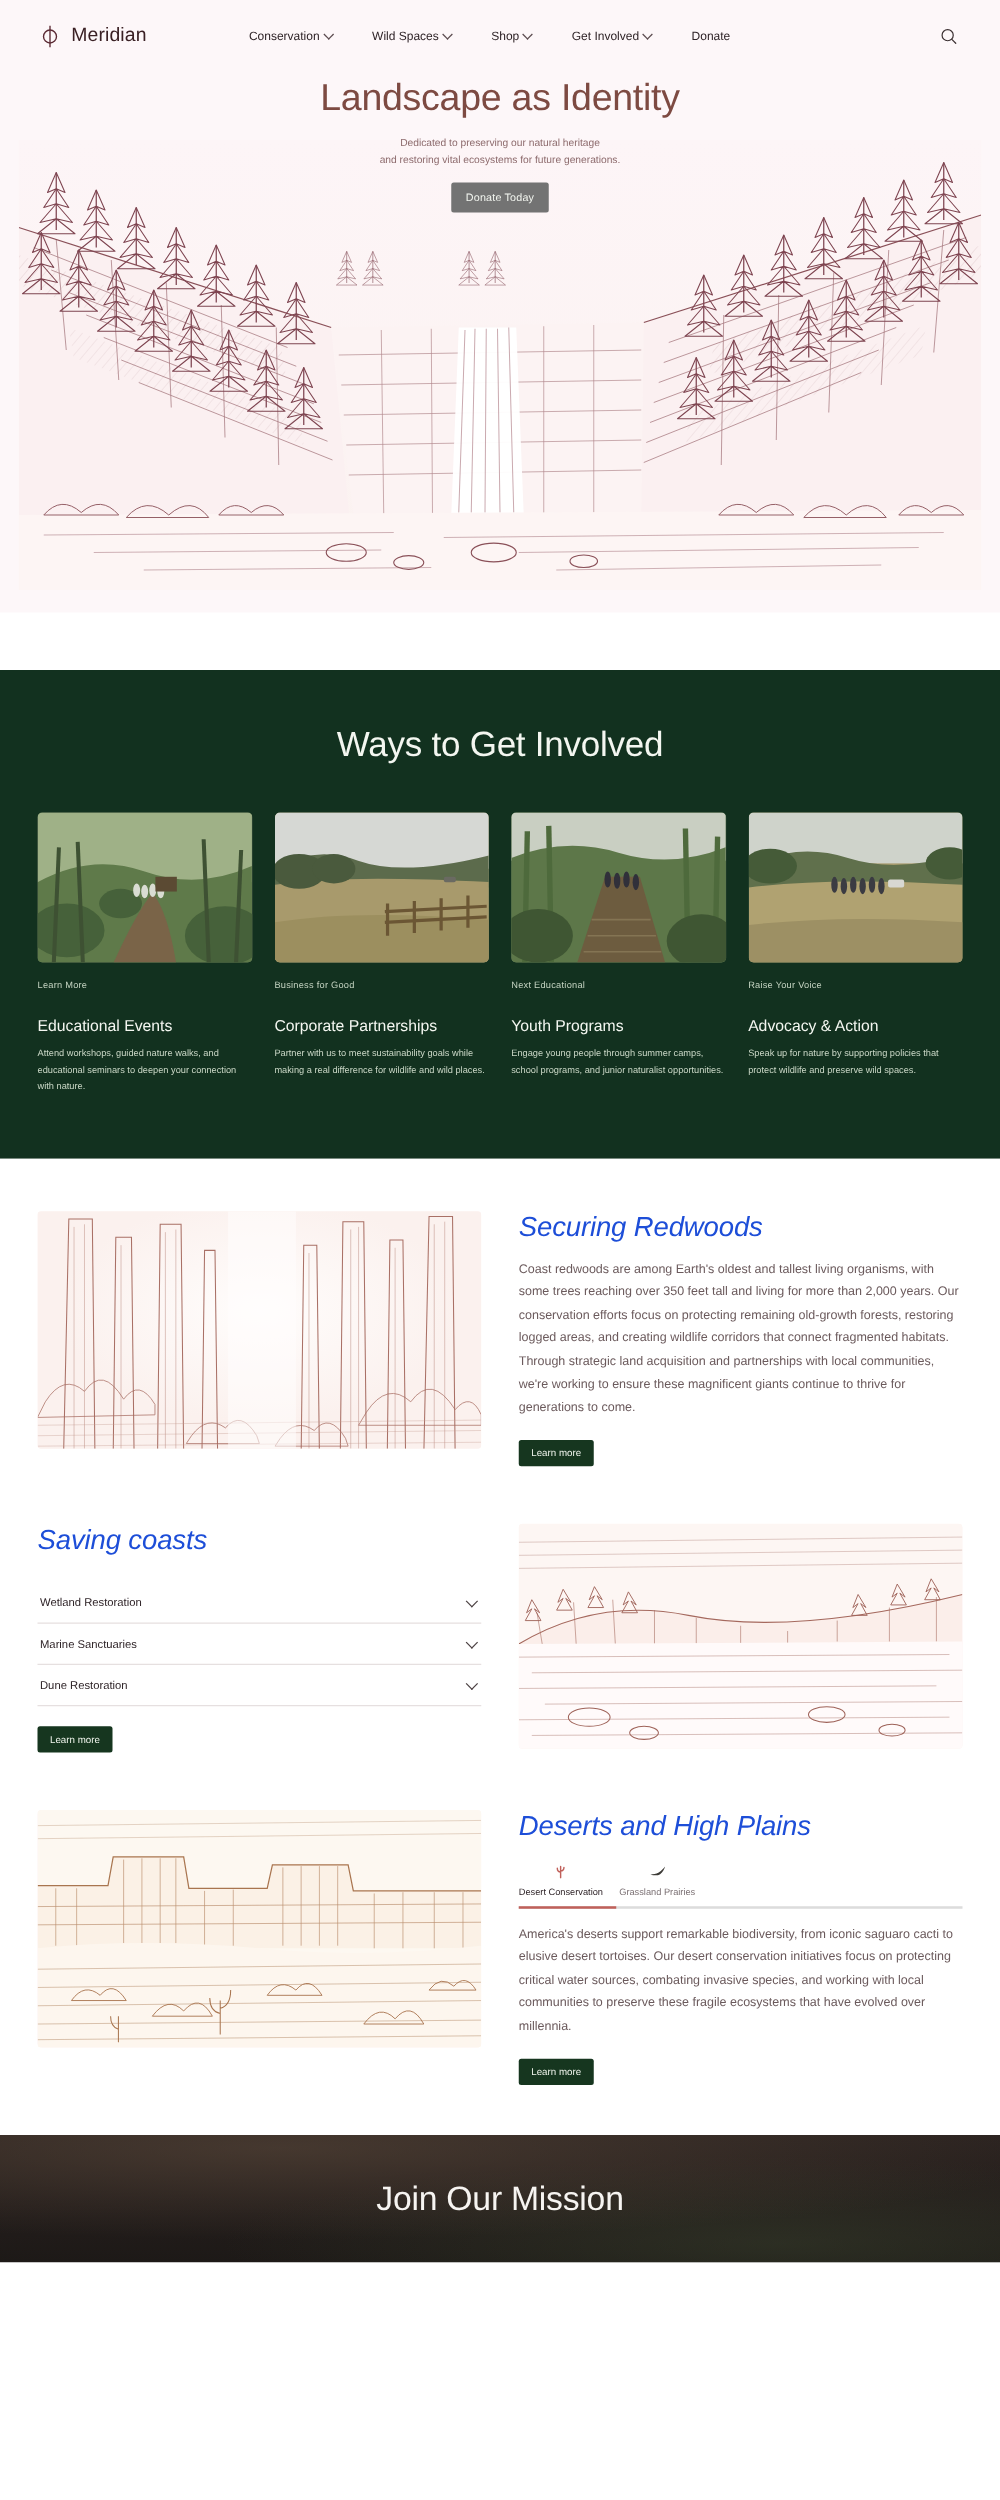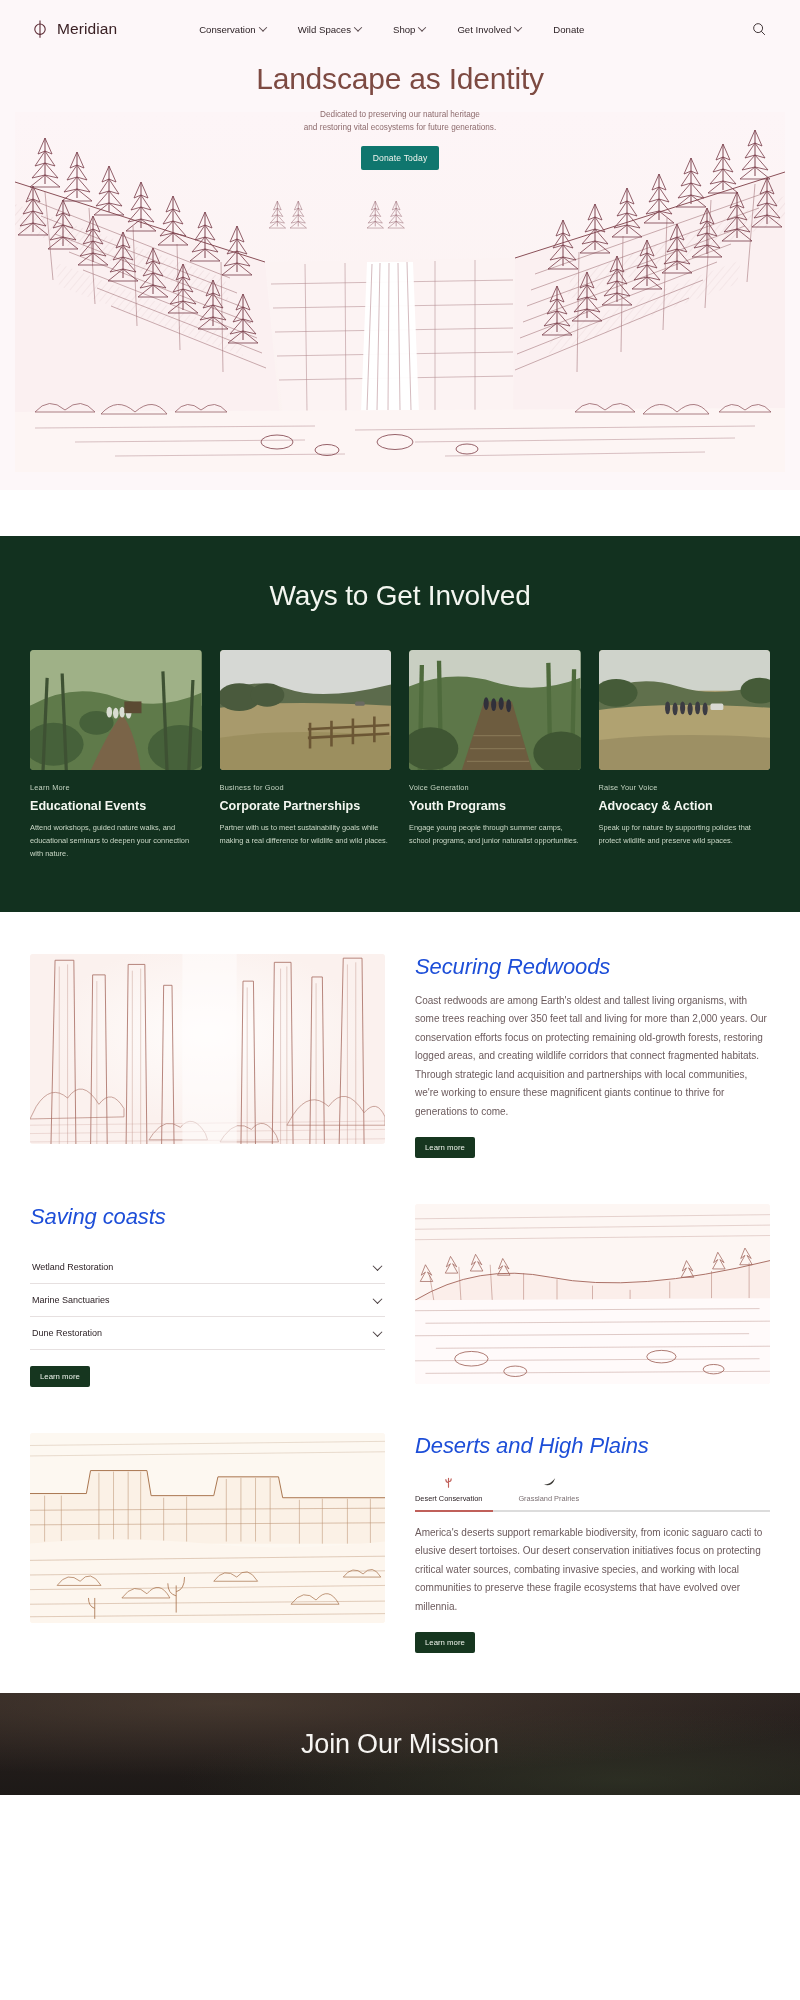--- a/index.html
+++ b/index.html
@@ -76,21 +76,21 @@
     line-height: 1.12;
   }
   .hero-sub {
     margin-top: 12px;
     font-size: 8.2px;
     line-height: 1.62;
     color: #8d6b6d;
   }
   .btn-primary {
     display: inline-block;
-    background: #0f766e;
+    background: #737373;
     color: #f2f5ef;
     font-size: 8.6px;
     padding: 7px 12px 7px;
     border: none;
     border-radius: 2px;
     margin-top: 12px;
     cursor: pointer;
     letter-spacing: .15px;
   }
 
@@ -132,24 +132,24 @@
     background: #3e5540;
   }
   .card-img svg { display:block; width:100%; height:100%; }
   .card-eyebrow {
     margin-top: 13px;
     font-size: 7.4px;
     color: #c5d4c2;
     letter-spacing: .2px;
   }
   .card-title {
-    margin-top: 7px;
+    margin-top: 22px;
     font-size: 12.6px;
     color: #f4f7f1;
-    font-weight: 700;
+    font-weight: 400;
   }
   .card-body {
     margin-top: 9px;
     font-size: 7.4px;
     line-height: 1.72;
     color: #cbd8c7;
   }
 
   
   .light { background: #ffffff; padding: 42px 30px 40px; }
@@ -209,21 +209,21 @@
     width: 7px; height: 7px;
     border-right: 1.2px solid #4a3f41;
     border-bottom: 1.2px solid #4a3f41;
     transform: rotate(45deg) translate(-1px,-1px);
   }
 
   
   .tabs {
     margin-top: 16px;
     display: flex;
-    gap: 36px;
+    gap: 13px;
     align-items: flex-end;
   }
   .tab {
     display: flex;
     flex-direction: column;
     align-items: center;
     gap: 6px;
     padding-bottom: 9px;
     cursor: pointer;
   }
@@ -518,21 +518,21 @@
             <ellipse cx="86" cy="54" rx="2.4" ry="6"></ellipse>
               <ellipse cx="93" cy="56" rx="2.4" ry="6"></ellipse>
             </g>
           <g stroke="#8a7a58" stroke-width="1.2" opacity=".8">
             <path d="M54,108 L112,108"></path>
               <path d="M57,96 L108,96"></path>
               <path d="M60,84 L104,84"></path>
           </g>
         </svg>
       </span>
-      <div class="card-eyebrow">Voice Generation</div>
+      <div class="card-eyebrow">Next Educational</div>
       <div class="card-title">Youth Programs</div>
       <div class="card-body">Engage young people through summer camps, school programs, and junior naturalist opportunities.</div>
     </div>
 
     <div class="card">
       <span class="card-img">
         <svg viewBox="0 0 160 120" preserveAspectRatio="xMidYMid slice" aria-hidden="true">
           <rect width="160" height="120" fill="#a79b6d"></rect>
           <rect width="160" height="42" fill="#cfd3cb"></rect>
           <path d="M0,44 Q36,26 74,38 Q112,50 160,34 L160,62 L0,62 Z" fill="#60704c"></path>

